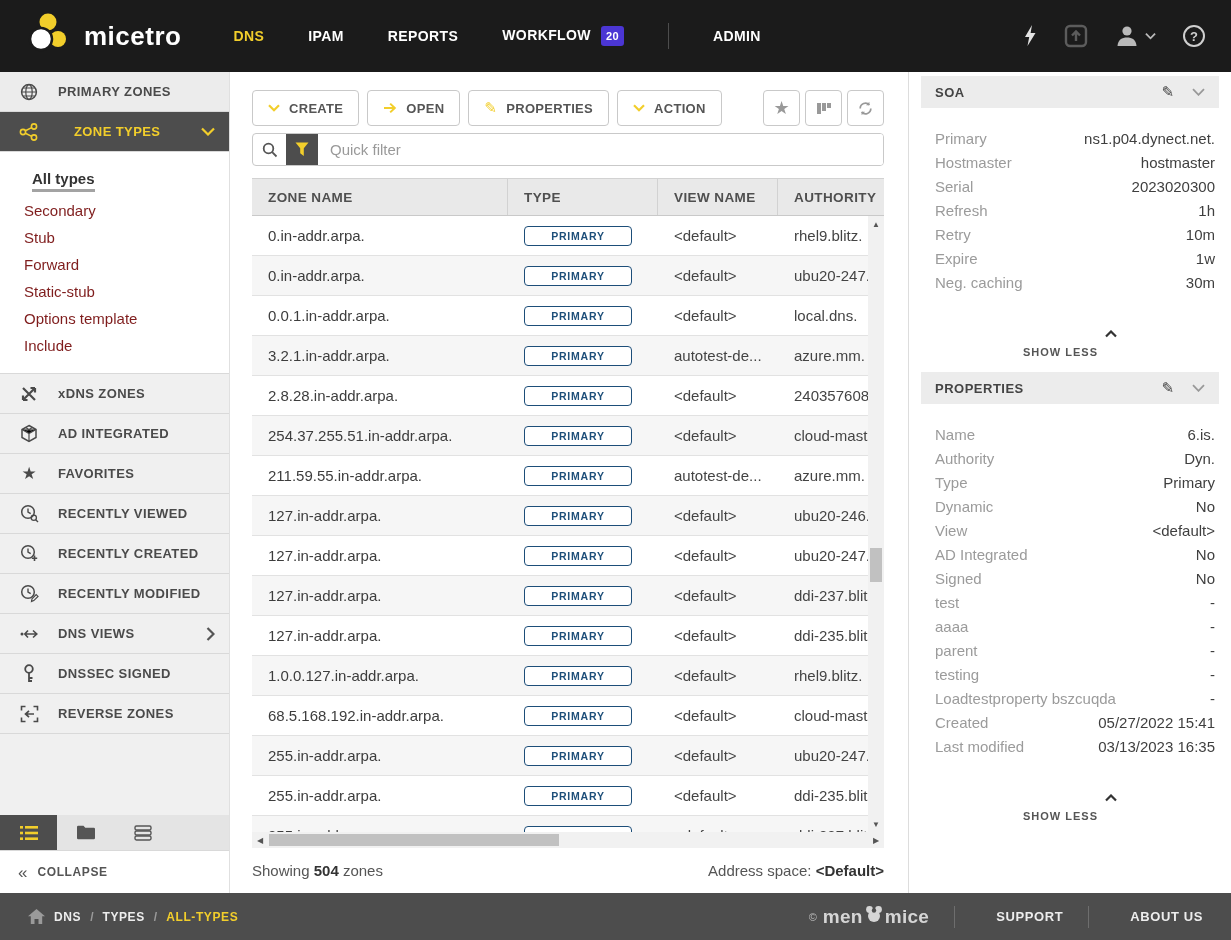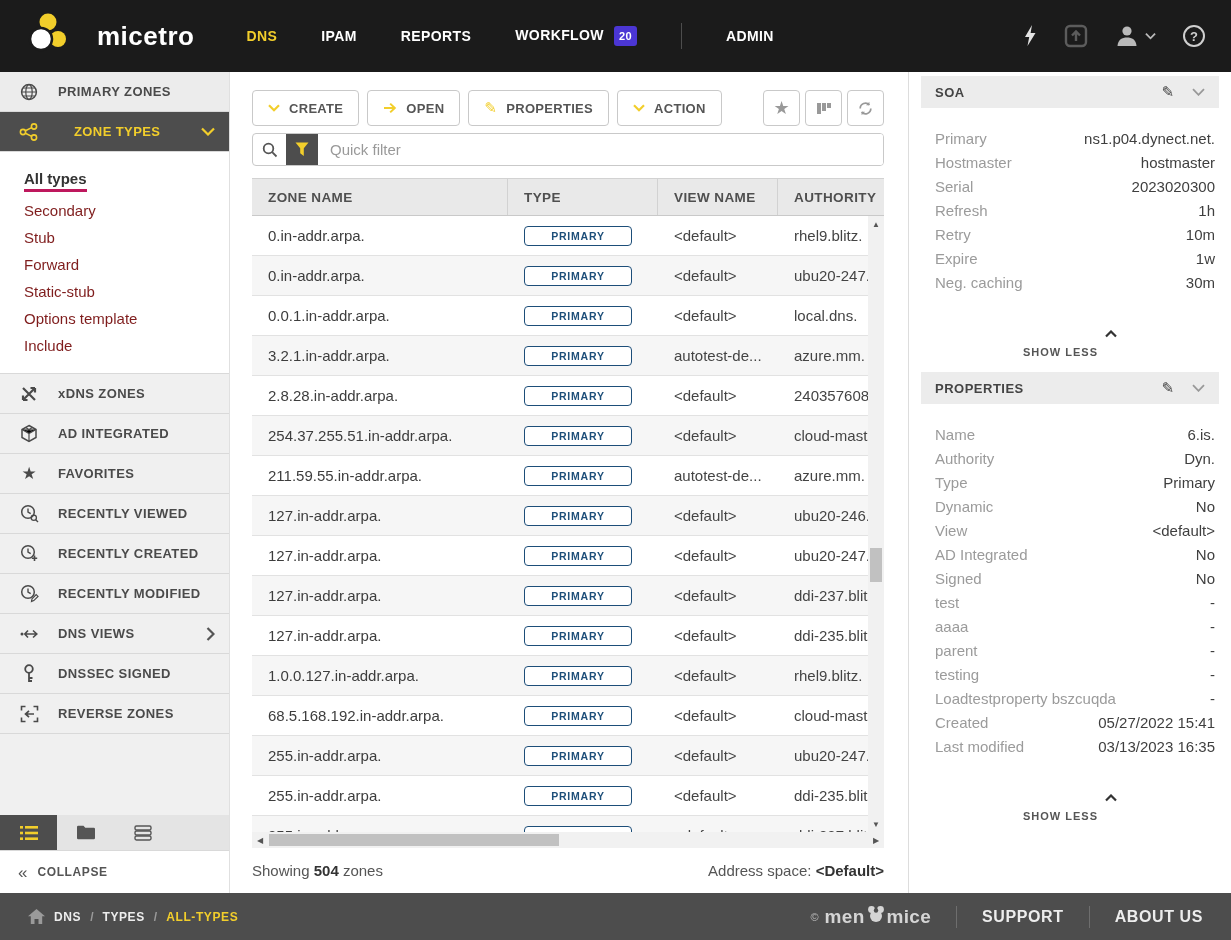--- a/index.html
+++ b/index.html
@@ -2,21 +2,21 @@
 <html><head>
 <meta charset="utf-8">
 <style>
   * { margin:0; padding:0; box-sizing:border-box; }
   html,body { width:1231px; height:940px; overflow:hidden; background:#fff;
     font-family:"Liberation Sans","DejaVu Sans",sans-serif; color:#404040; }
 
   
   .navbar { position:absolute; top:0; left:0; width:1231px; height:72px; background:#1b1b1b;
     display:flex; align-items:center; padding:0 26px; }
-  .brand { display:flex; align-items:center; gap:25px; margin-right:52px; }
+  .brand { display:flex; align-items:center; gap:12px; margin-right:52px; }
   .brand-name { color:#fff; font-size:26px; font-weight:bold; letter-spacing:.5px; }
   .nav-menu { display:flex; align-items:center; gap:44px; }
   .nav-item { color:#fff; font-size:14px; font-weight:bold; letter-spacing:.4px; cursor:pointer; }
   .nav-item.active { color:#F2CE2B; }
   .wf-badge { display:inline-block; min-width:23px; height:20px; background:#4B36D4; color:#fff;
     font-size:11px; font-weight:bold; text-align:center; line-height:20px; border-radius:3px;
     margin-left:10px; }
   .nav-divider { width:1px; height:26px; background:#4d4d4d; }
   .nav-right { margin-left:auto; display:flex; align-items:center; gap:27px; }
   .nav-icon-btn { cursor:pointer; display:flex; align-items:center; }
@@ -30,21 +30,21 @@
   .side-item { height:40px; display:flex; align-items:center; padding:0 14px 0 18px;
     border-bottom:1px solid #d9d9d9; background:#f0f0f0; cursor:pointer; color:#4a4a4a; }
   .side-item .lbl { font-size:13px; font-weight:bold; letter-spacing:.4px; margin-left:18px; }
   .side-item .ic { width:22px; display:flex; justify-content:center; color:#4a4a4a; }
   .side-item.active { background:#4d4d4d; color:#F2CE2B;gap:16px; }
   .side-item.active .ic { color:#F2CE2B; }
   .side-item .spacer { margin-left:auto; display:flex; color:inherit; }
   .submenu { background:#fff; border-bottom:1px solid #d9d9d9; padding:13px 0 14px 0; }
   .subitem { padding:5px 12px 5px 24px; font-size:15px; color:#7f1d1d; cursor:pointer; }
   .subitem:nth-of-type(1) { font-weight:bold; color:#333; }
-  .subitem:nth-of-type(1) .ul { display:inline-block; border-bottom:3px solid #be185d; padding-bottom:2px; }
+  .subitem:nth-of-type(1) .ul { display:inline-block; border-bottom:3px solid #a3a3a3; padding-bottom:2px;margin-left:8px; }
   .side-tabs { height:35px; display:flex; background:#e4e4e4; }
   .side-tab { width:57px; display:flex; align-items:center; justify-content:center; cursor:pointer; color:#555; }
   .side-tab.active { background:#4d4d4d; color:#F2CE2B; }
   .collapse-row { height:43px; background:#fff; border-top:1px solid #d9d9d9; display:flex;
     align-items:center; padding:0 18px; cursor:pointer; color:#555; }
   .collapse-row .chev { font-size:17px; margin-right:10px; line-height:1; }
   .collapse-row .lbl { font-size:12px; font-weight:bold; letter-spacing:.6px; }
 
   
   .main { position:absolute; top:72px; left:230px; width:678px; bottom:47px; background:#fff; }
@@ -117,21 +117,21 @@
     display:flex; align-items:center; padding:0 28px; }
   .crumbs { display:flex; align-items:center; gap:9px; }
   .crumb { font-size:12px; font-weight:bold; letter-spacing:.6px; color:#ededed; cursor:pointer; }
   .crumb.active { color:#F2CE2B; }
   .crumb-sep { color:#9a9a9a; font-size:12px; font-weight:bold; }
   .foot-right { margin-left:auto; display:flex; align-items:center; gap:25px; }
   .mmlogo { display:flex; align-items:center; gap:6px; color:#d5d5d5; }
   .mmlogo .cp { font-size:11px; color:#bbb; }
   .mmlogo .t { font-size:19px; font-weight:bold; letter-spacing:.3px; display:flex; align-items:center; }
   .foot-sep { width:1px; height:22px; background:#6e6e6e; }
-  .foot-link { font-size:16px; font-weight:bold; letter-spacing:.6px; color:#ededed; cursor:pointer; }
+  .foot-link { font-size:13px; font-weight:bold; letter-spacing:.6px; color:#ededed; cursor:pointer;margin-left:16px; }
 </style>
 </head>
 <body>
 
 <div class="navbar">
   <div class="brand">
     <span>
       <svg width="46" height="46" viewBox="0 0 46 46">
         <circle cx="22" cy="11" r="8.5" fill="#F2CE2B"></circle>
         <circle cx="32" cy="28" r="8" fill="#F2CE2B"></circle>

